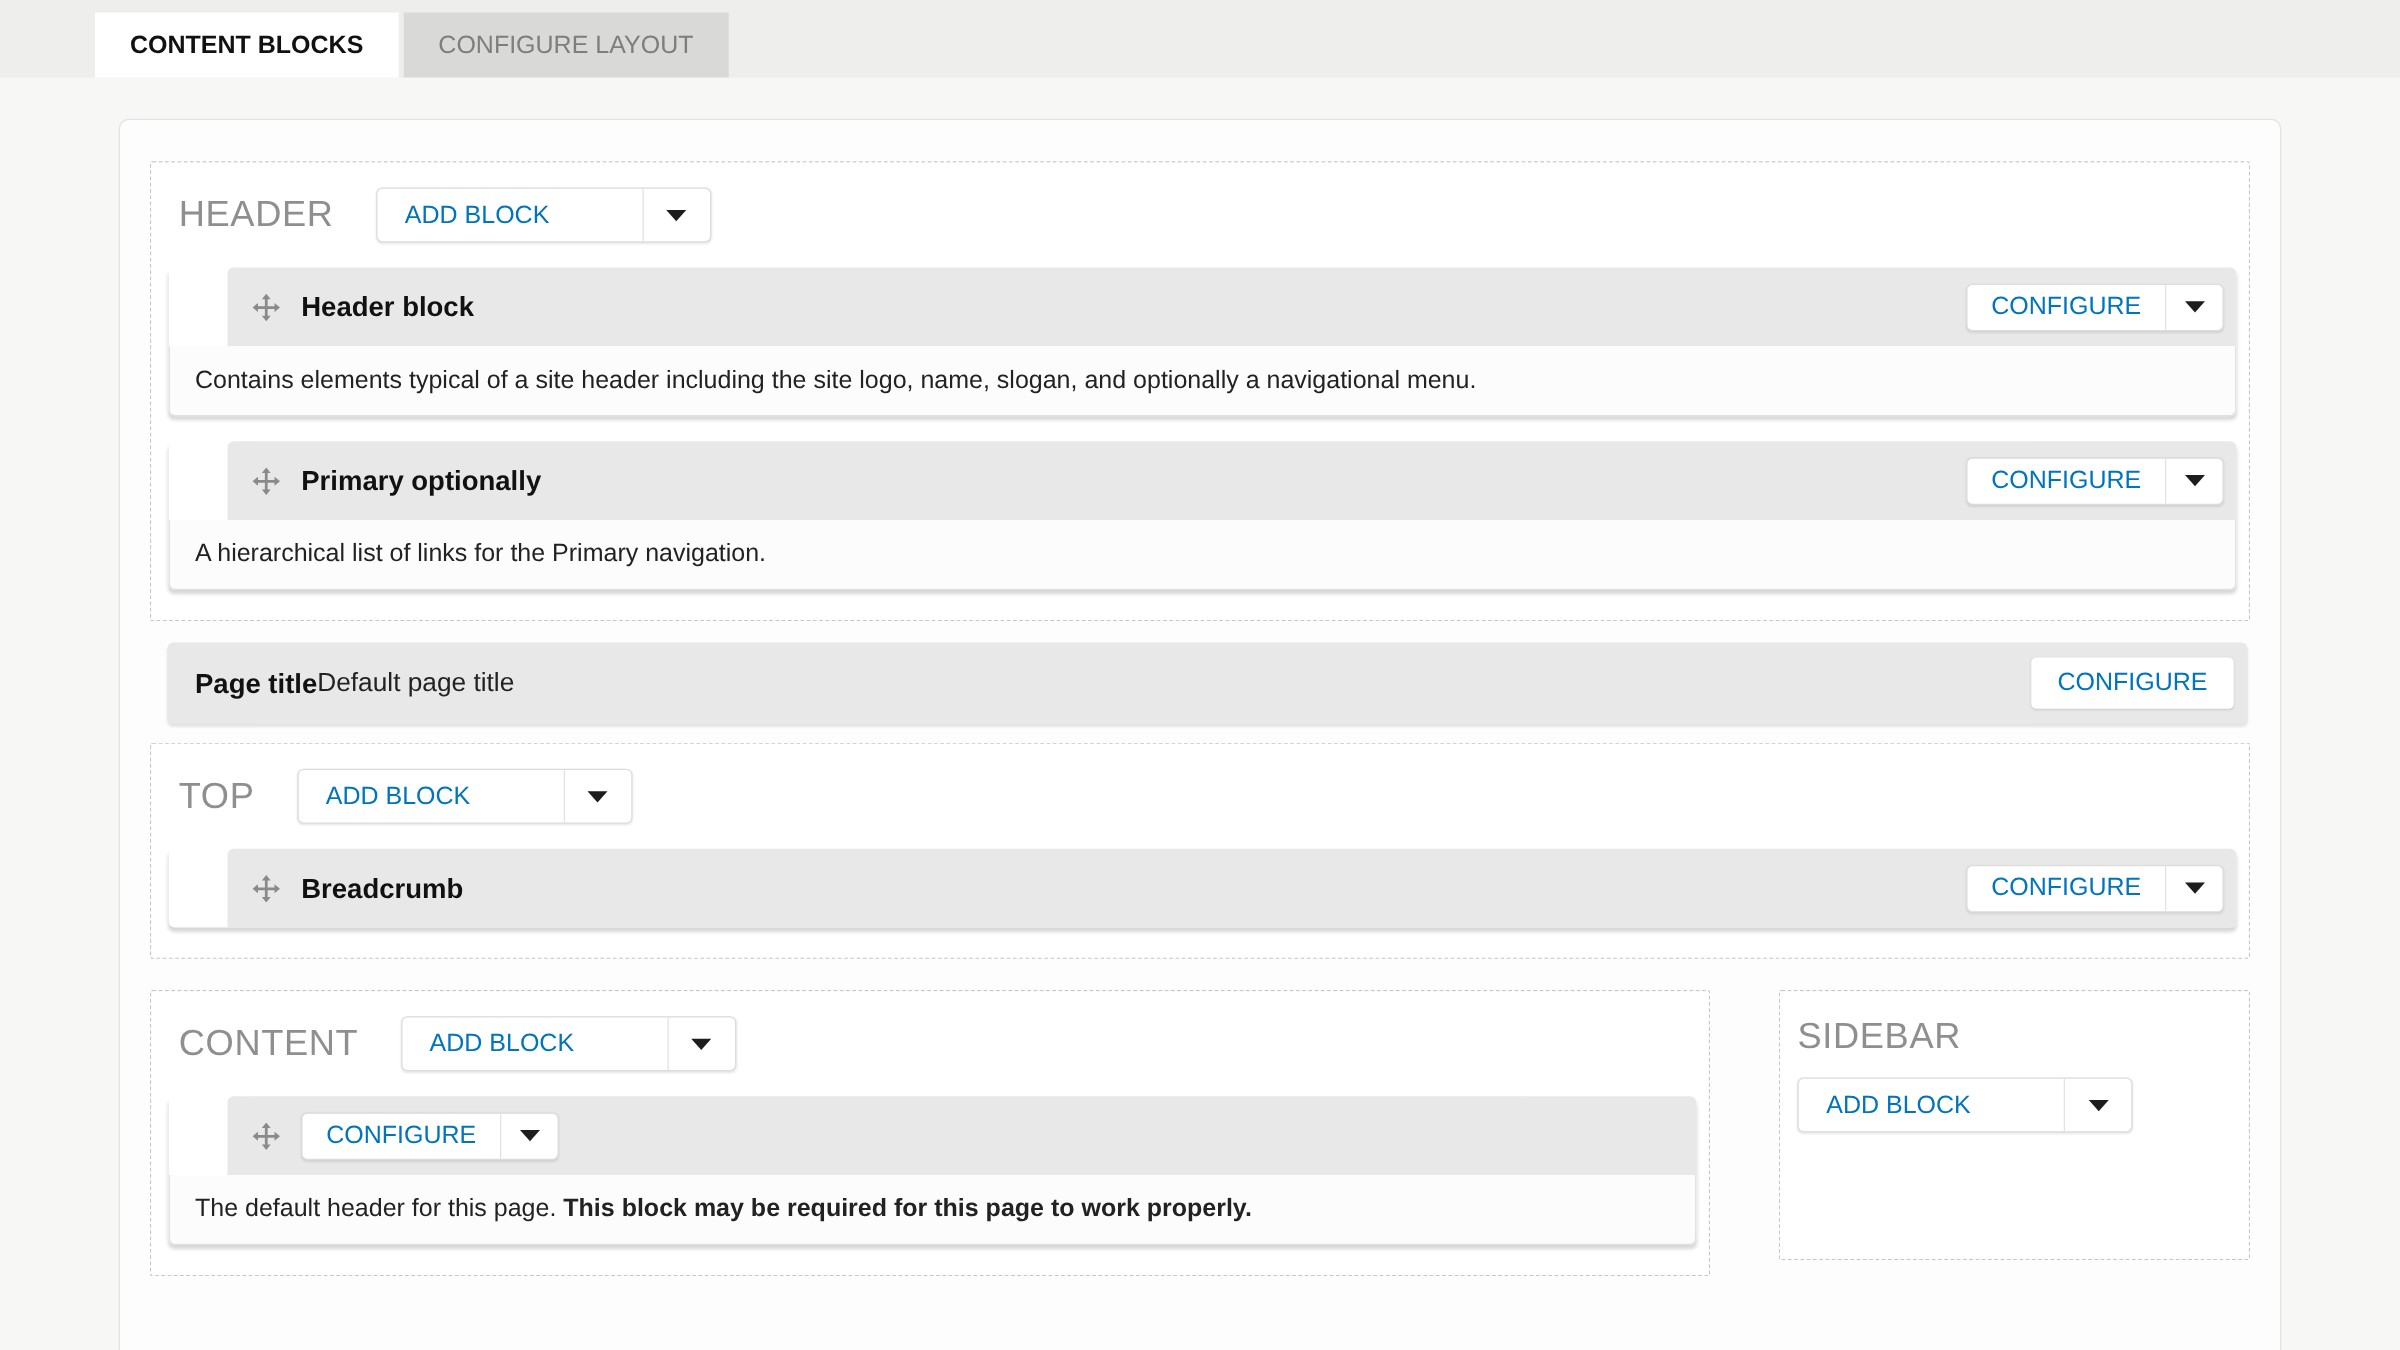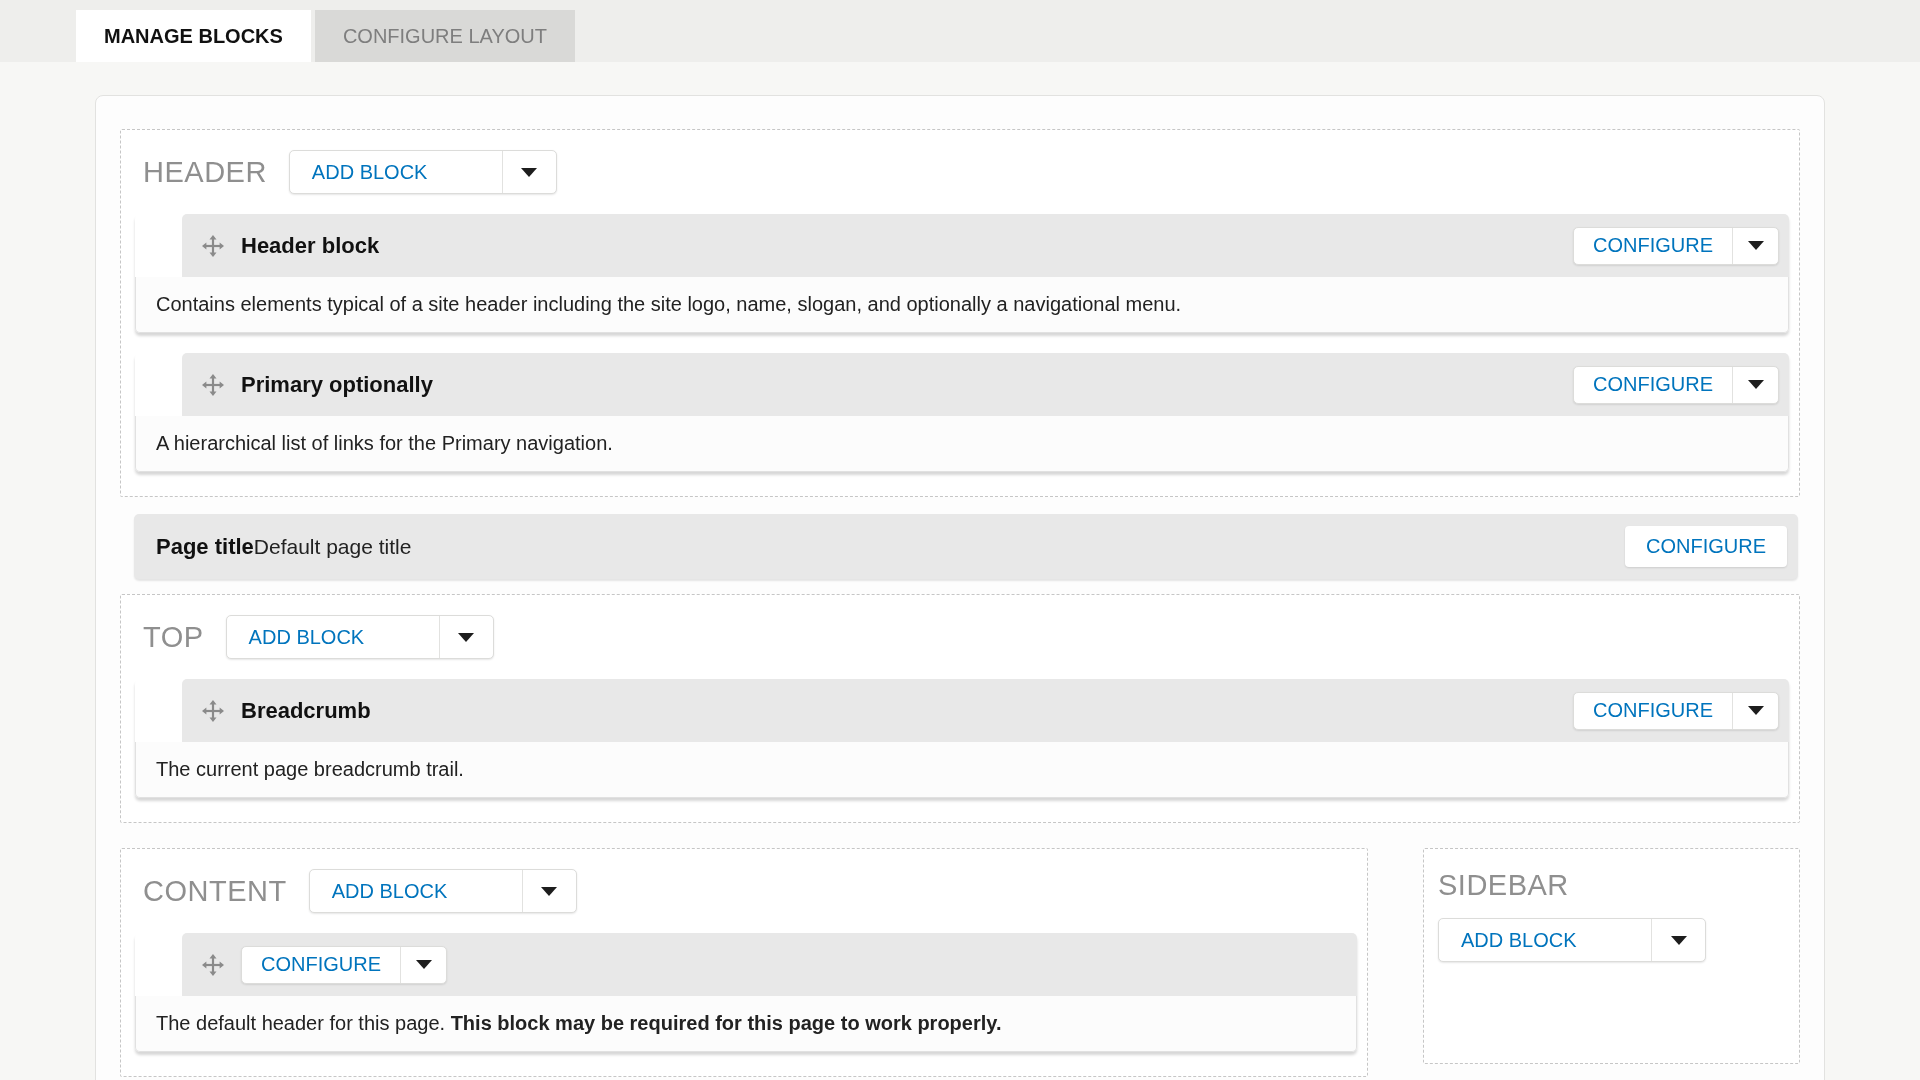--- a/index.html
+++ b/index.html
@@ -28,21 +28,21 @@
     margin:33px 0 0 95px; width:1730px; height:1200px;
     background:#fdfdfd; border:1px solid #e2e2e0; border-radius:8px;
     padding:33px 24px 0 24px;
   }
 
   
   .region {
     border:1px dashed #c6c6c6; border-radius:2px;
     background:#ffffff; padding:20px 0 24px;
   }
-  .region-head { display:flex; align-items:center; gap:22px; margin:0 0 20px 22px; }
+  .region-head { display:flex; align-items:center; gap:34px; margin:0 0 20px 22px; }
   .region-title {
     font-size:29px; color:#8f8f8f; font-weight:400; letter-spacing:.5px;
     white-space:nowrap;
   }
 
   
   .split-btn {
     display:inline-flex; align-items:stretch; background:#fff;
     border:1px solid #dcdcda; border-radius:5px; overflow:hidden;
     box-shadow:0 1px 2px rgba(0,0,0,.10); cursor:pointer; flex:none;
@@ -86,21 +86,21 @@
   
   .bottom-row { display:flex; align-items:flex-start; margin-top:25px; }
   .region.content-region { width:1248px; min-height:226px; }
   .region.sidebar-region { width:377px; height:216px; margin-left:55px; }
   .sidebar-region .region-head { flex-direction:column; align-items:flex-start; gap:16px; margin-left:14px; }
 </style>
 </head>
 <body>
 
 <div class="tabbar">
-  <div class="tab active">MANAGE BLOCKS</div>
+  <div class="tab active">CONTENT BLOCKS</div>
   <div class="tab inactive">CONFIGURE LAYOUT</div>
 </div>
 
 <div class="panel">
 
   <section class="region">
     <div class="region-head">
       <span class="region-title">HEADER</span>
       <div class="split-btn add-block">
         <span class="label">ADD BLOCK</span>
@@ -199,21 +199,20 @@
           </svg>
         </span>
         <span class="block-title">Breadcrumb</span>
         <div class="split-btn configure-split">
           <span class="label">CONFIGURE</span>
           <span class="arrow">
               <i class="tri"></i>
             </span>
         </div>
       </div>
-      <div class="block-desc">The current page breadcrumb trail.</div>
     </div>
   </section>
 
   <div class="bottom-row">
 
     <section class="region content-region">
       <div class="region-head">
         <span class="region-title">CONTENT</span>
         <div class="split-btn add-block">
           <span class="label">ADD BLOCK</span>

